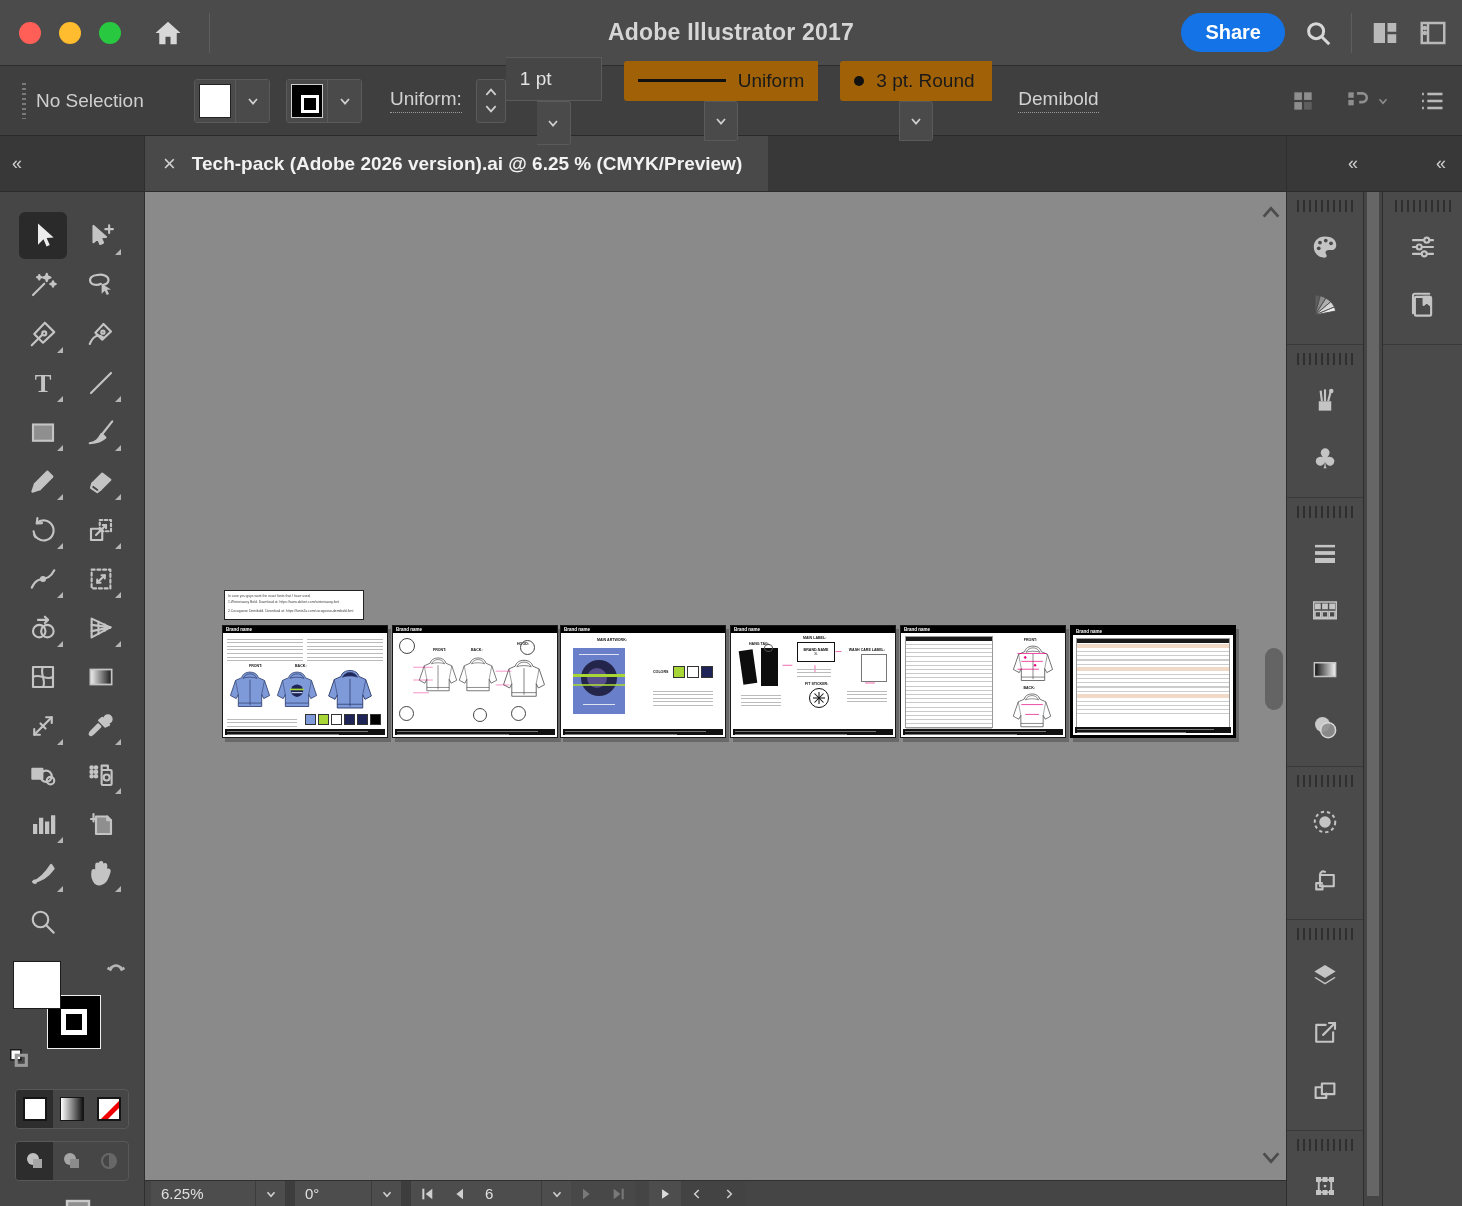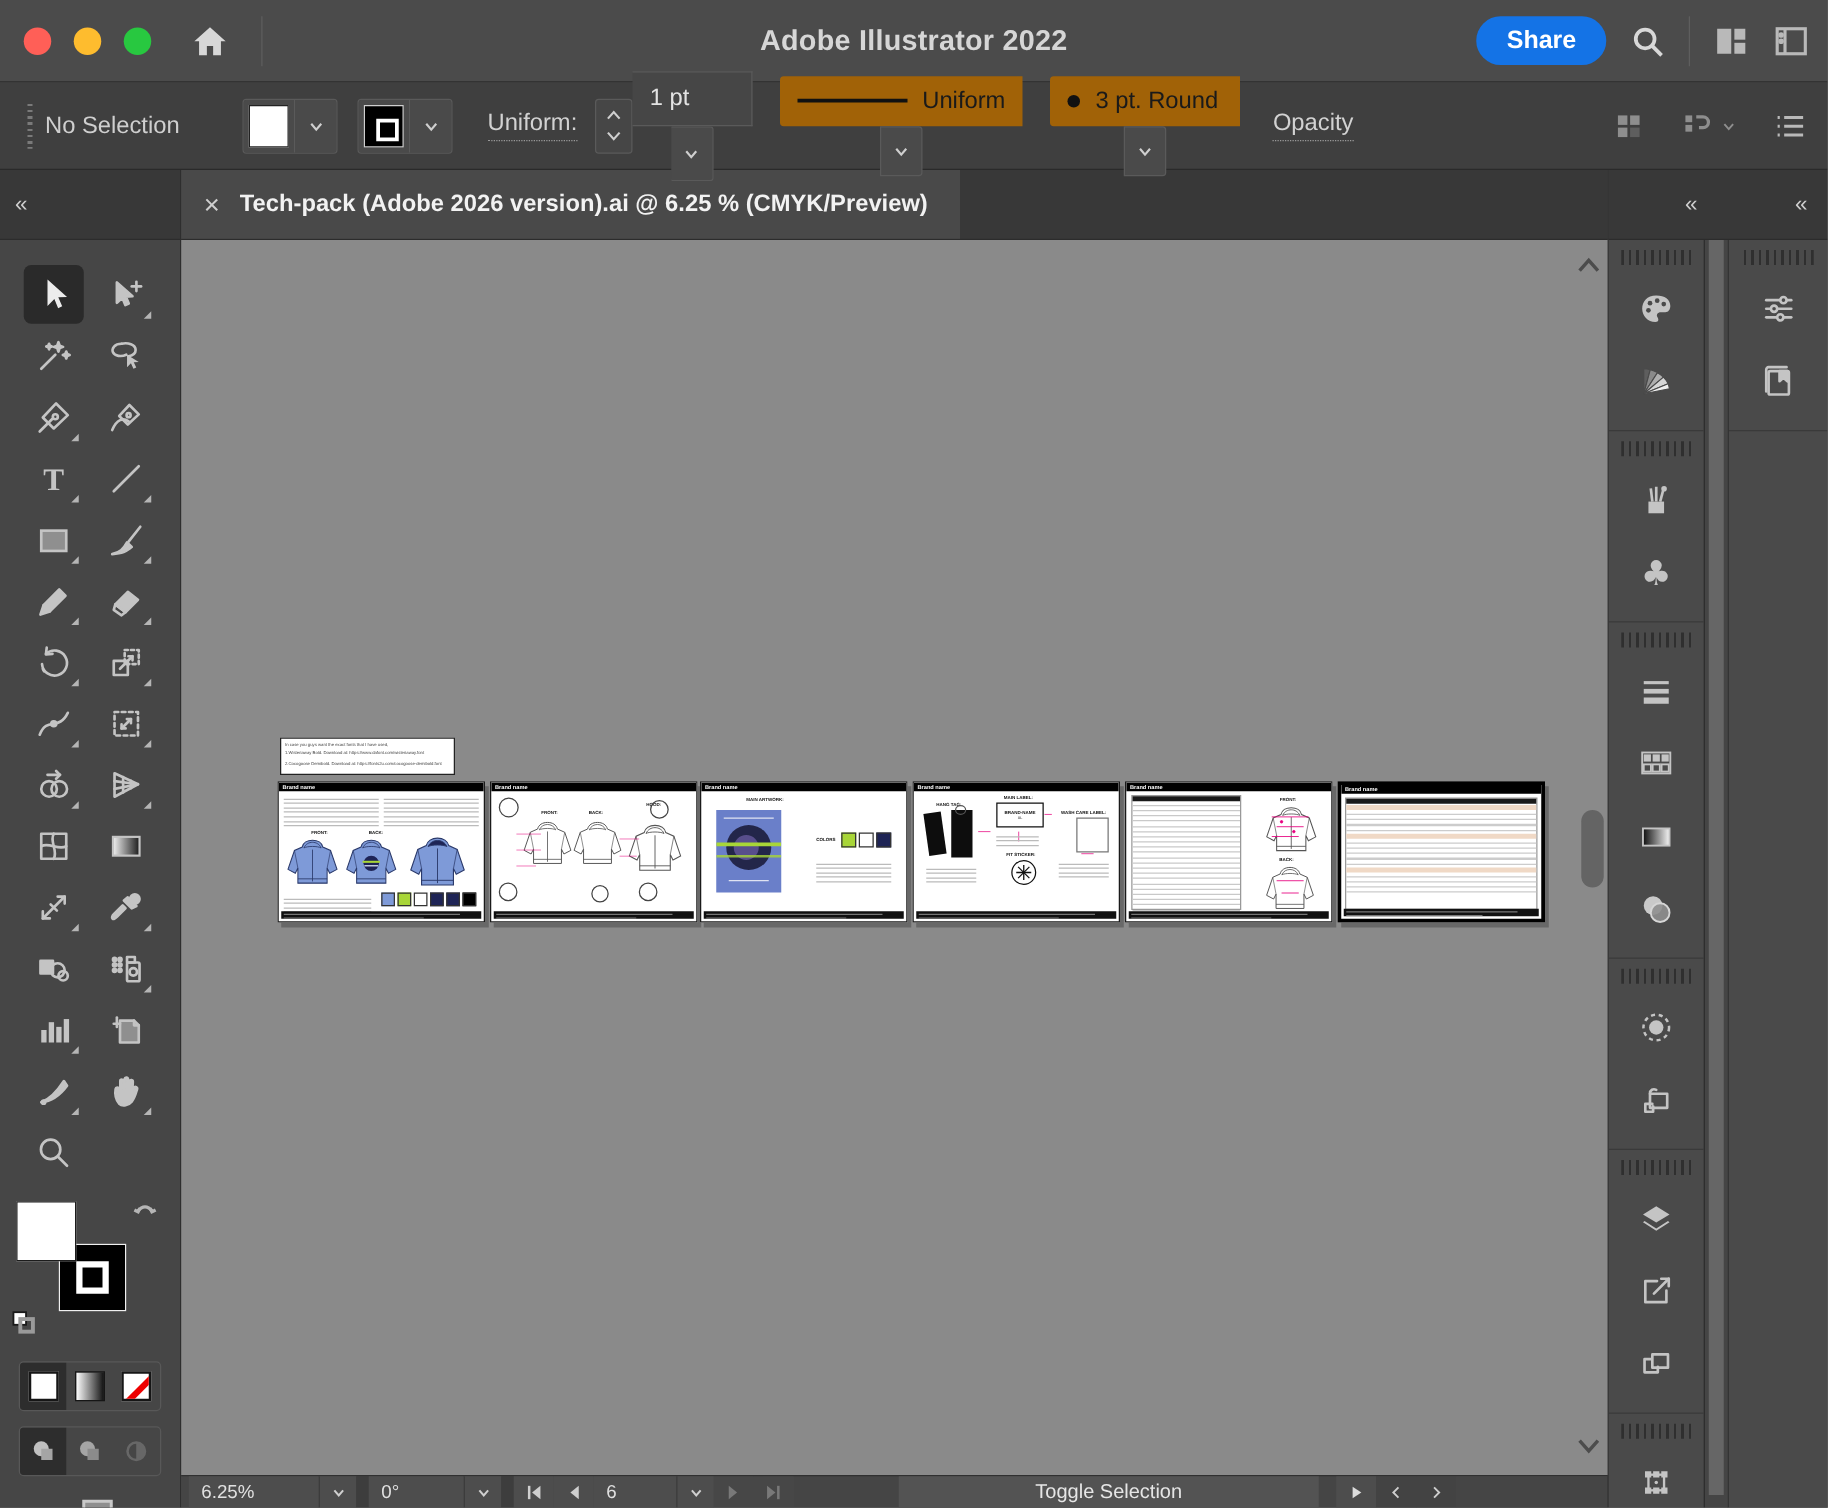--- a/index.html
+++ b/index.html
@@ -125,21 +125,21 @@
   <header class="titlebar">
     <span class="tl" style="background: rgb(255, 95, 87);"></span>
     <span class="tl" style="background: rgb(254, 188, 46);"></span>
     <span class="tl" style="background: rgb(40, 200, 64);"></span>
     <button class="icon-btn home-btn">
       <svg width="30" height="30" viewBox="0 0 24 24">
           <path d="M12 3 L22 12 H19 V21 H14 V15 H10 V21 H5 V12 H2 Z" fill="#d8d8d8"></path>
         </svg>
     </button>
     <span class="tb-sep"></span>
-    <div class="tb-title">Adobe Illustrator 2022</div>
+    <div class="tb-title">Adobe Illustrator 2017</div>
     <div class="tb-right">
       <button class="share-btn">Share</button>
       <button class="icon-btn">
         <svg width="30" height="30" viewBox="0 0 24 24" fill="none" stroke="#d8d8d8" stroke-width="2.4">
             <circle cx="10.5" cy="10.5" r="6"></circle>
             <line x1="15" y1="15" x2="21" y2="21"></line>
           </svg>
       </button>
       <span class="tb-sep" style="margin-left:0"></span>
       <button class="icon-btn">
@@ -220,21 +220,21 @@
           <span class="brush-dot"></span>
           <span>3 pt. Round</span>
         </span>
       <span class="combo-arrow">
         <svg width="16" height="16" viewBox="0 0 24 24" fill="none" stroke="#cfcfcf" stroke-width="2.6">
             <polyline points="6,9 12,16 18,9"></polyline>
           </svg>
       </span>
     </div>
 
-    <span class="cb-label" style="margin-left:26px">Opacity</span>
+    <span class="cb-label" style="margin-left:26px">Demibold</span>
 
     <div class="cbar-right">
       <button class="icon-btn">
         <svg width="26" height="26" viewBox="0 0 24 24" fill="#8e8e8e">
             <rect x="4" y="4" width="7" height="7"></rect>
             <rect x="13" y="4" width="7" height="7"></rect>
             <rect x="4" y="13" width="7" height="7"></rect>
             <rect x="13" y="13" width="7" height="7" opacity=".4"></rect>
           </svg>
       </button>
@@ -891,23 +891,20 @@
           <svg width="16" height="16" viewBox="0 0 24 24" fill="#cfcfcf">
               <path d="M6 4 L16 12 L6 20 Z"></path>
             </svg>
         </span>
         <span class="sb-btn dim">
           <svg width="16" height="16" viewBox="0 0 24 24" fill="#cfcfcf">
               <path d="M4 4 L14 12 L4 20 Z"></path>
               <rect x="16" y="4" width="3" height="16"></rect>
             </svg>
         </span>
-        <span class="toggle-strip">
-          <span style="font-size:16px;color:#e6e6e6">Toggle Selection</span>
-        </span>
         <span class="sb-btn" style="margin-left:14px">
           <svg width="14" height="14" viewBox="0 0 24 24" fill="#dcdcdc">
               <path d="M7 4 L19 12 L7 20 Z"></path>
             </svg>
         </span>
         <span class="sb-btn" style="background:#434343">
           <svg width="14" height="14" viewBox="0 0 24 24" fill="none" stroke="#cfcfcf" stroke-width="2.6">
               <polyline points="15,5 8,12 15,19"></polyline>
             </svg>
         </span>

